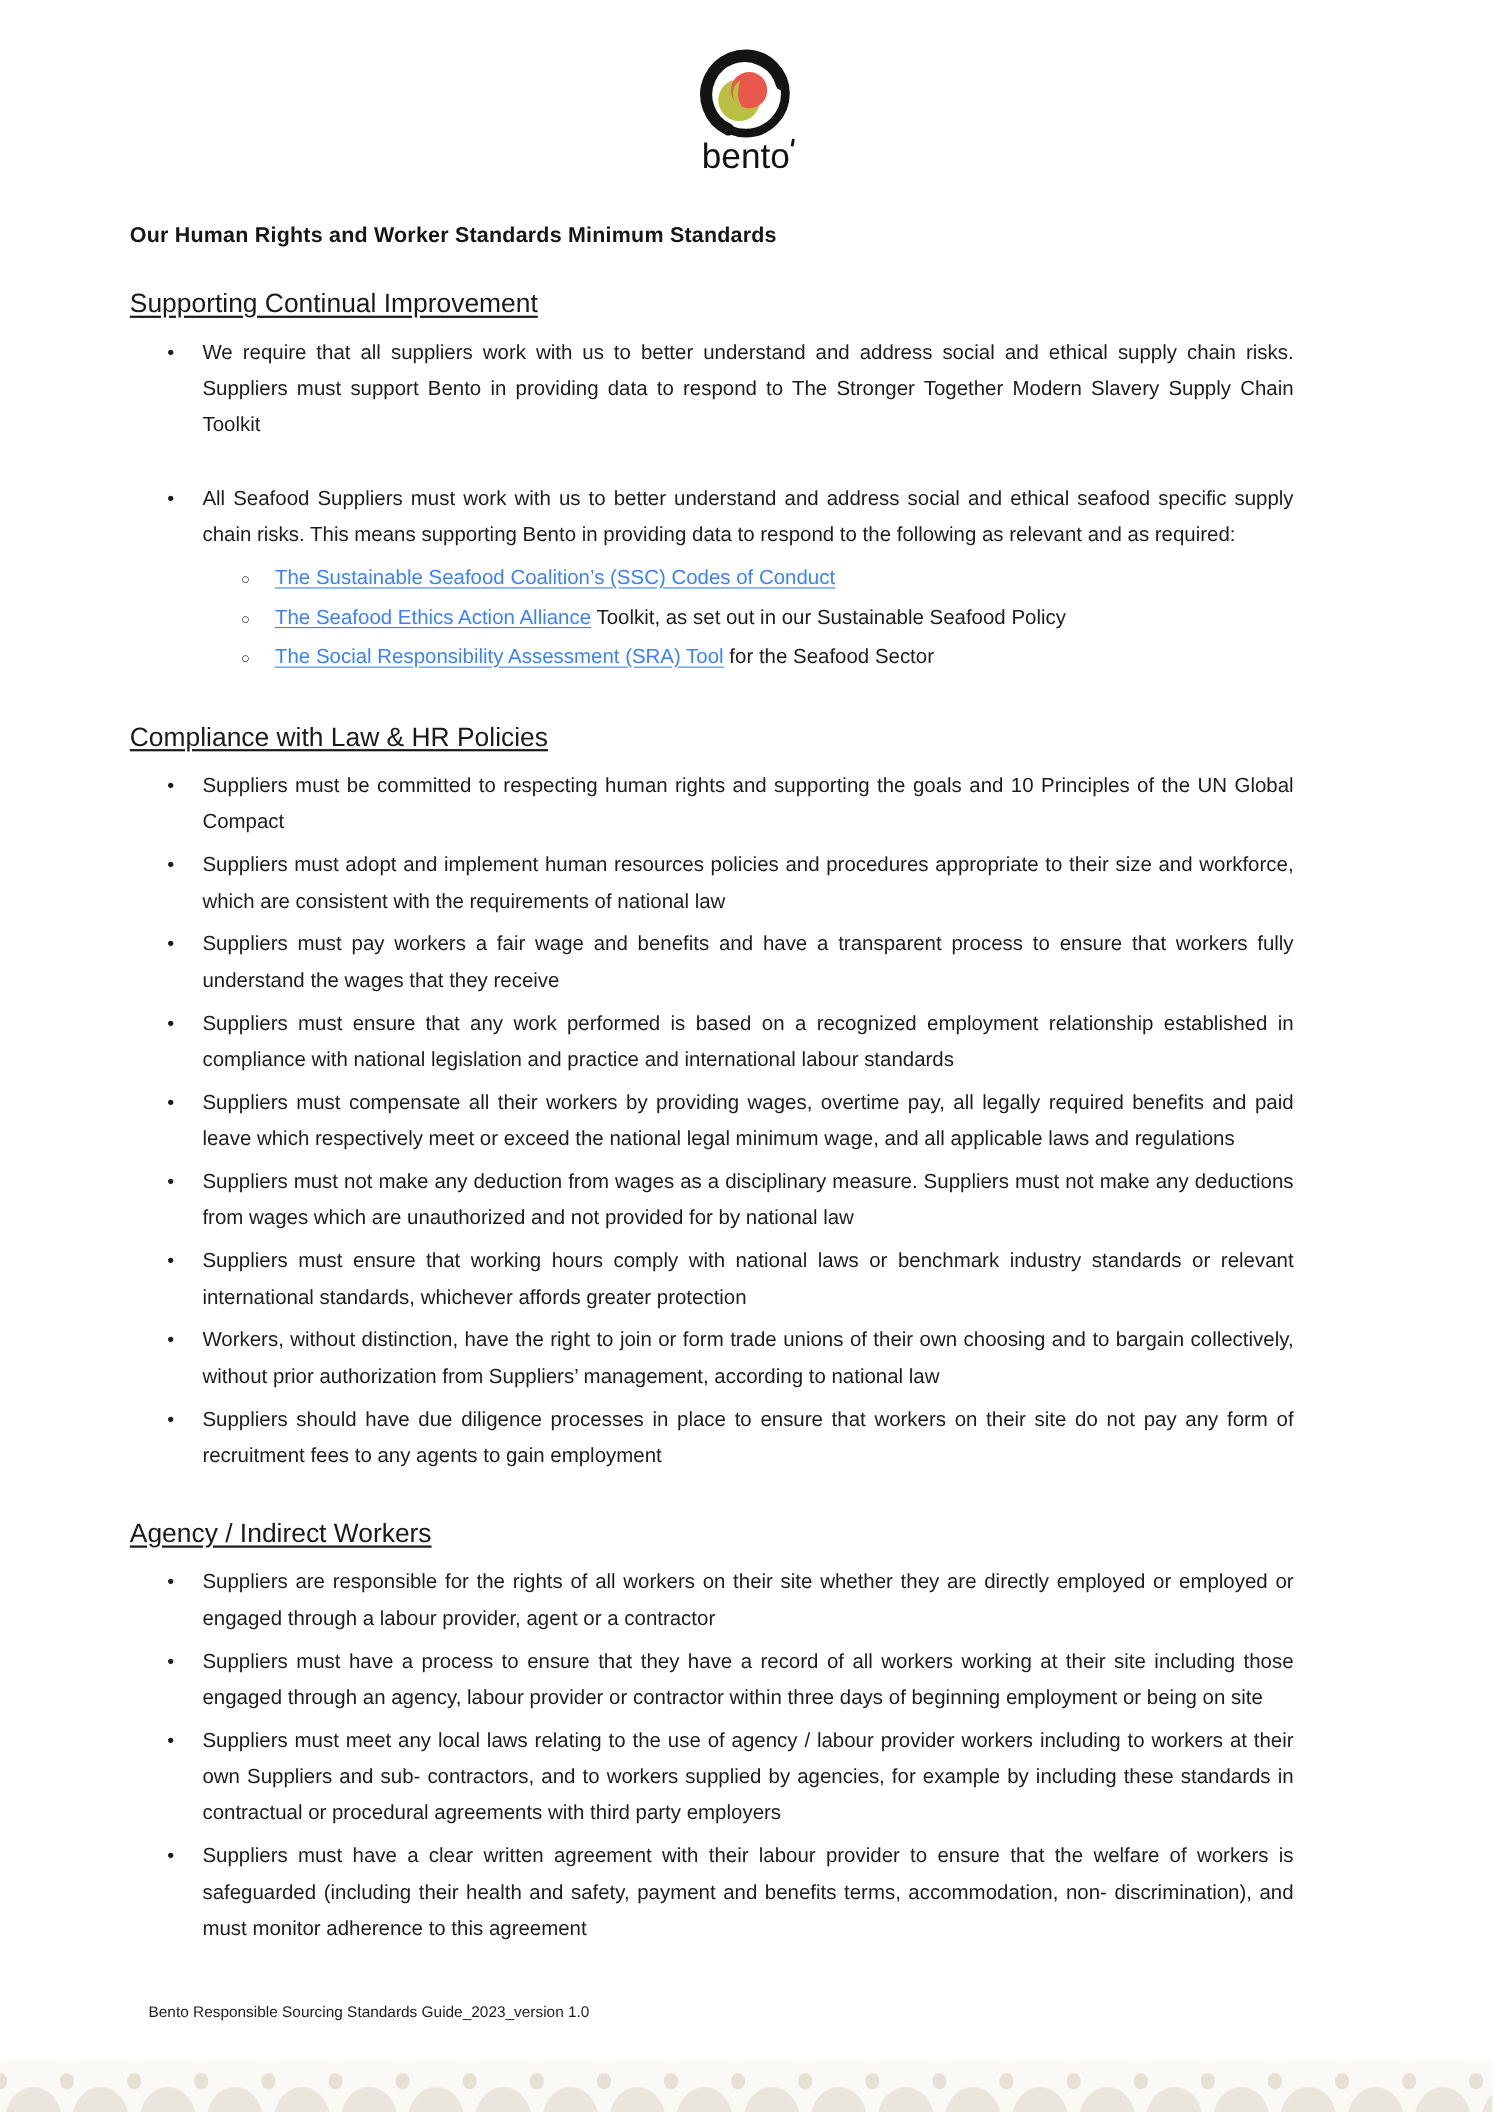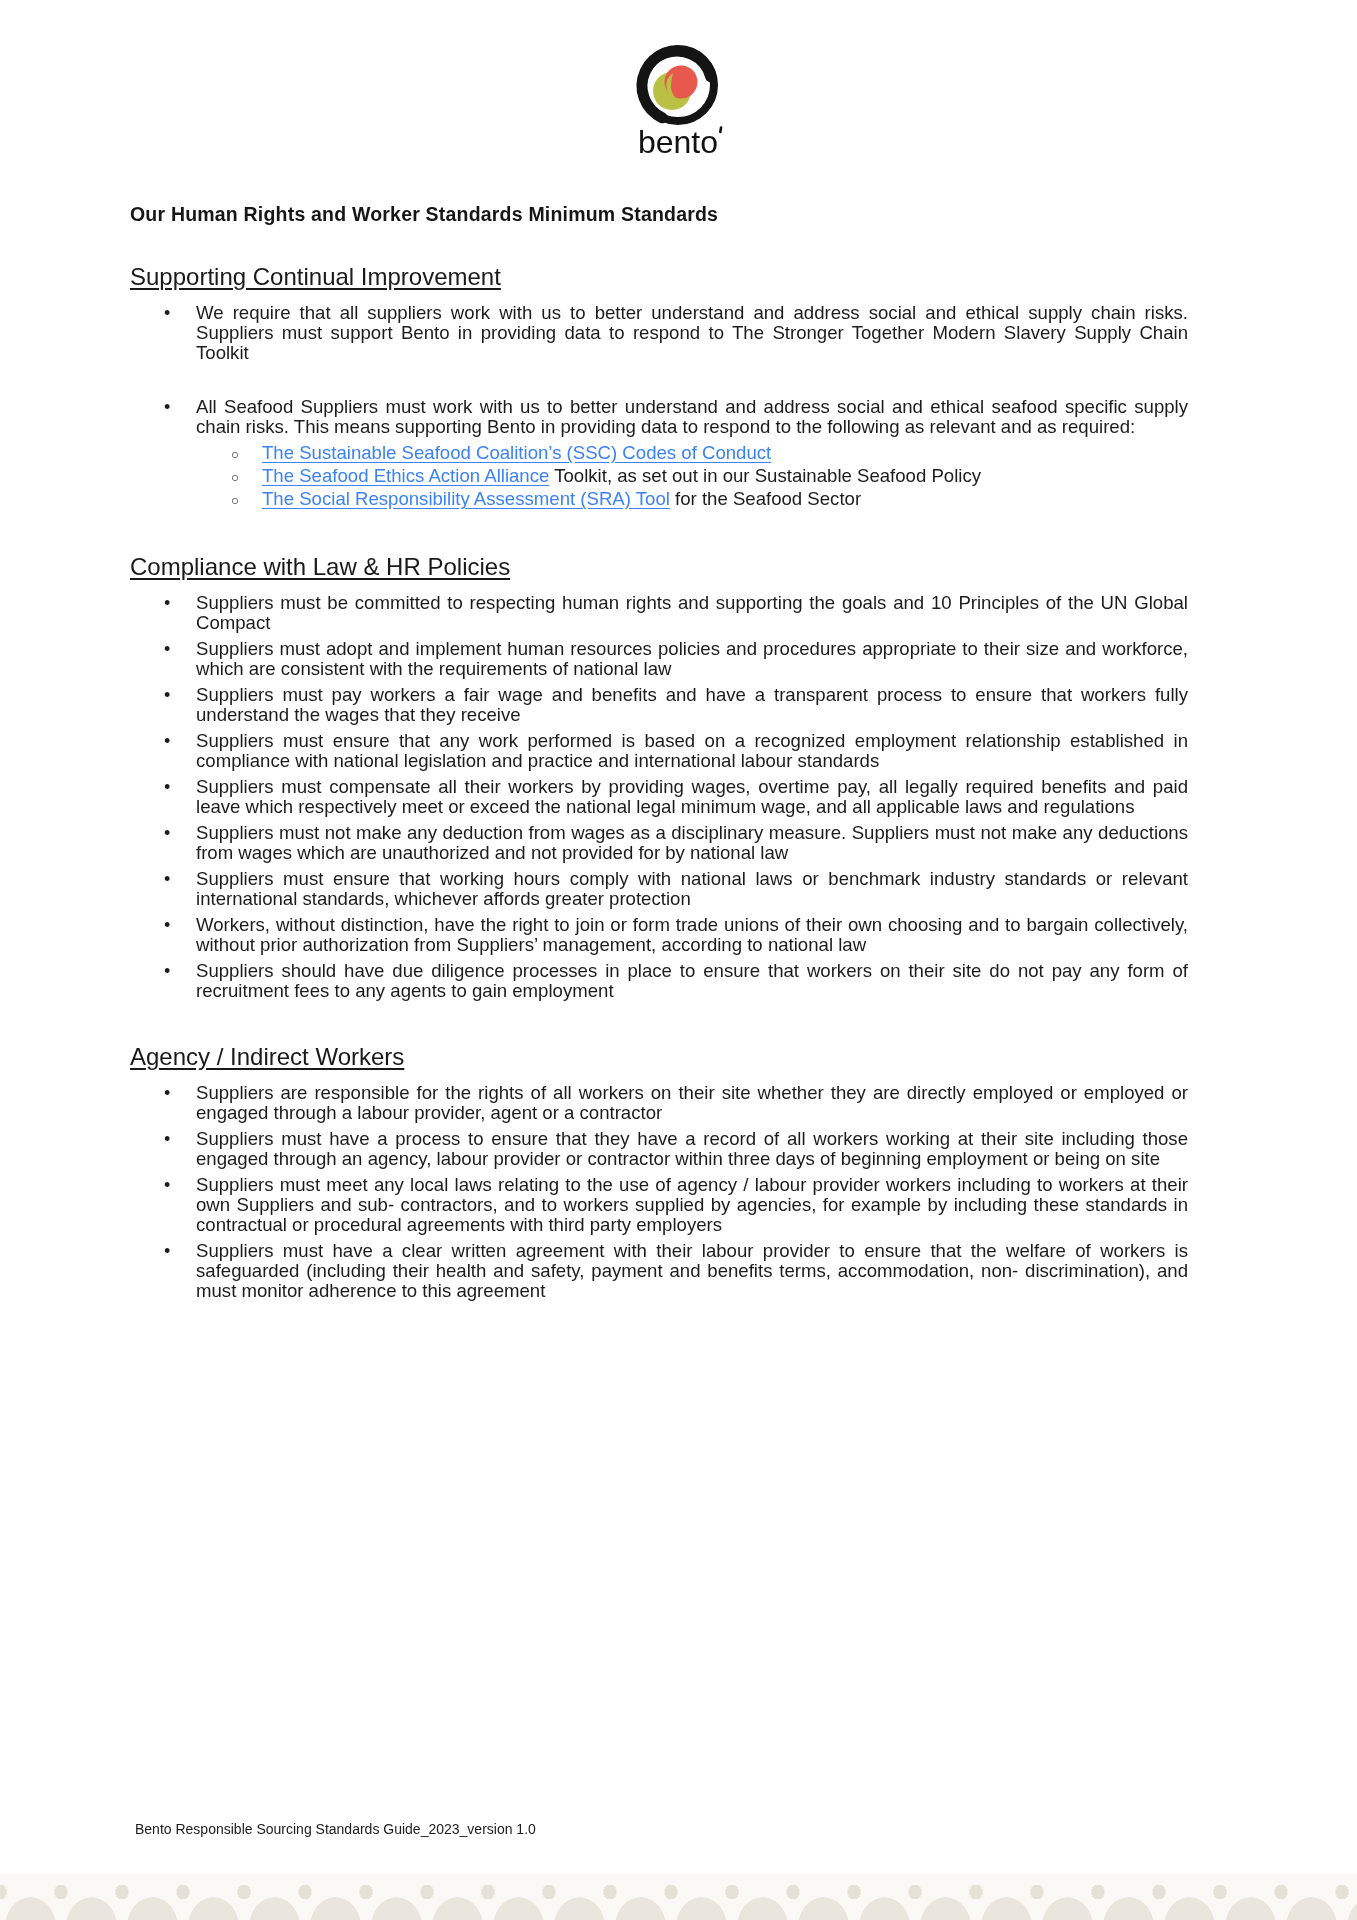--- a/index.html
+++ b/index.html
@@ -6,31 +6,31 @@
   .page {
     position:relative; width:1357px; height:1920px; margin:4px auto;
     background:#ffffff; overflow:hidden;
     font-family:"Liberation Sans", sans-serif; color:#1c1c1c;
   }
 
   
   .logo-wrap { position:absolute; top:36px; left:50%; transform:translateX(-50%); width:130px; text-align:center; }
 
   
-  .content { position:absolute; left:130px; top:199px; width:1058px; }
+  .content { position:absolute; left:118px; top:199px; width:1058px; }
 
   .doc-title { font-size:19.5px; font-weight:700; letter-spacing:.2px; margin:0 0 37px 0; color:#161616; }
 
   .sec-heading {
     font-size:24px; font-weight:400; margin:0 0 12px 0;
     text-decoration:underline; text-underline-offset:3px; color:#1a1a1a;
   }
   .doc-section { margin-bottom:42px; }
 
-  .bullet { display:flex; font-size:18.6px; line-height:20px; margin:0 0 6px 0; }
+  .bullet { display:flex; font-size:18.6px; line-height:33px; margin:0 0 6px 0; }
   .marker { flex:none; width:32px; margin-left:34px; color:#1c1c1c; }
   .marker::before { content:"\2022"; font-size:18px; }
   .gap-after { margin-bottom:34px; }
   .btext { flex:1; text-align:justify; }
 
   .sub { margin-bottom:1px; }
   .sub .marker { margin-left:101px; width:31px; }
   .sub .marker::before { content:"\25CB"; font-size:13.5px; }
   .subtext { text-align:left; }
   .ulink { text-decoration:underline; text-underline-offset:3px; color:#3b82f6; cursor:pointer; }

